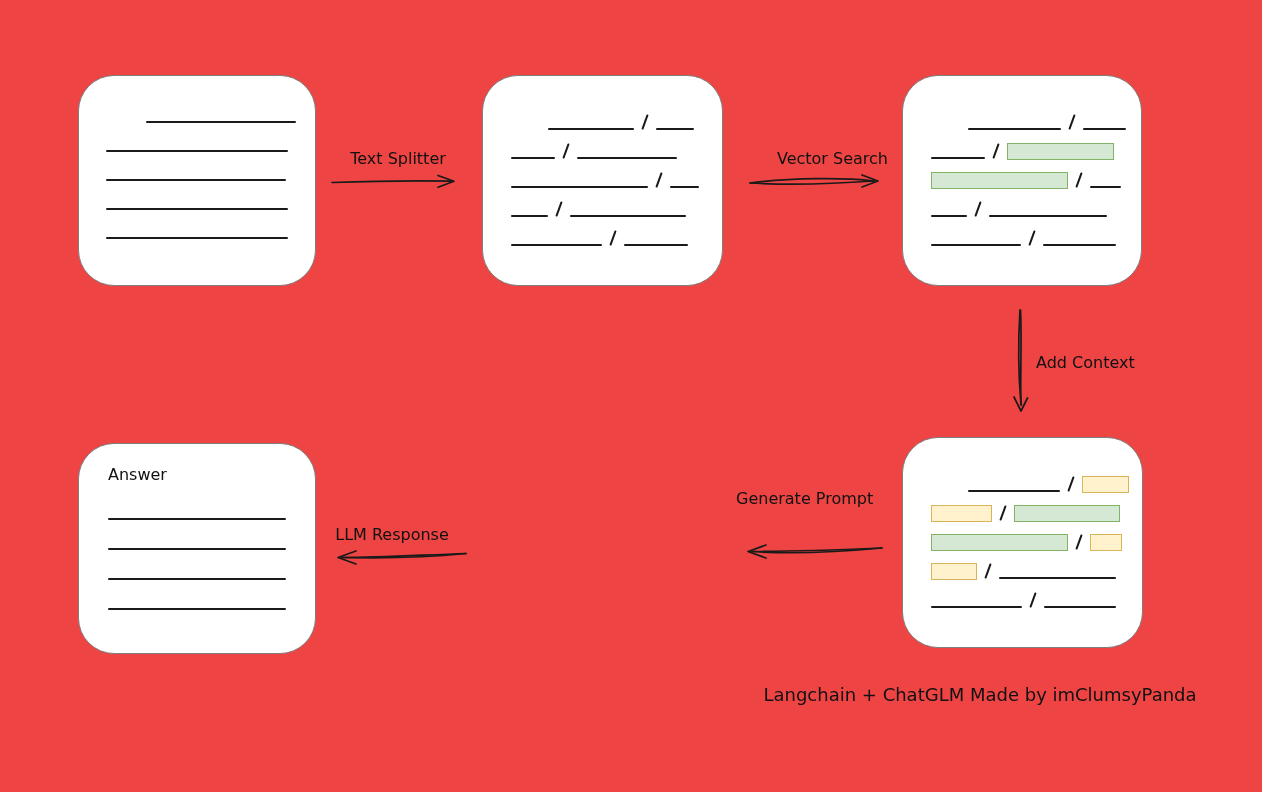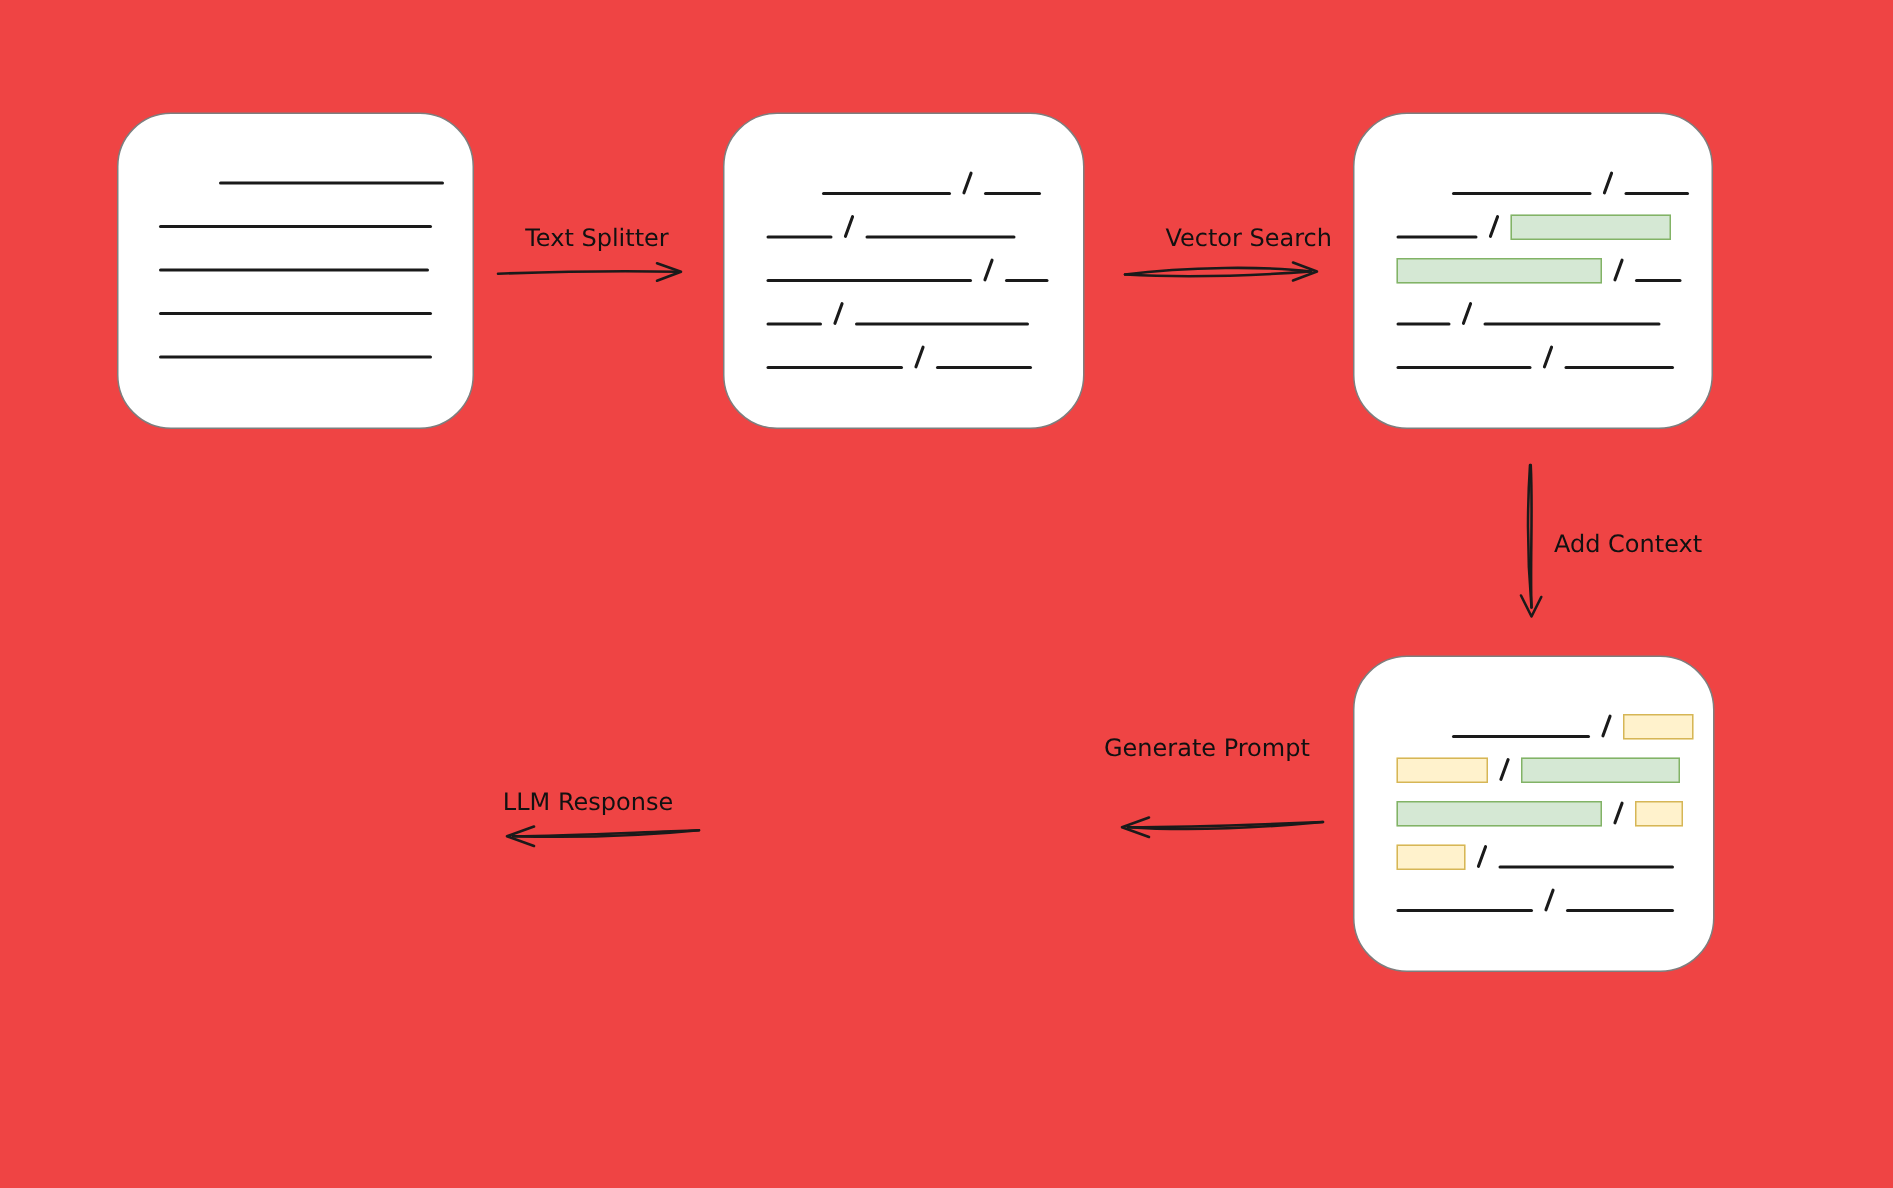--- a/index.html
+++ b/index.html
@@ -174,15 +174,33 @@
   </svg>
 
 
   <div class="flow-label" style="left:330px;top:525px;width:124px;text-align:center;">LLM Response</div>
   <svg class="arrow" style="left:326px;top:544px;" width="144" height="26" viewBox="0 0 144 26">
     <path d="M140,9.5 C95,11 55,13.5 16,13.5"></path>
     <path d="M140,9.5 C95,14 55,14.5 16,13.5"></path>
     <path d="M30,7 L12,13.5 L30,20"></path>
   </svg>
 
-
+  <div class="node" style="left:78px;top:443px;width:238px;height:211px;">
+    <div class="box-label" style="position:absolute;left:29px;top:21px;">Answer</div>
+    <div class="rows" style="padding:47px 0 0 29px;--rowh:30px;">
+        <div class="chunk-row" style="height: 30px;">
+          <span class="seg-line" style="width: 178px;"></span>
+        </div>
+        <div class="chunk-row" style="height: 30px;">
+          <span class="seg-line" style="width: 178px;"></span>
+        </div>
+        <div class="chunk-row" style="height: 30px;">
+          <span class="seg-line" style="width: 178px;"></span>
+        </div>
+        <div class="chunk-row" style="height: 30px;">
+          <span class="seg-line" style="width: 178px;"></span>
+        </div>
+      </div>
+  </div>
+
+  <div class="caption">Langchain + ChatGLM Made by imClumsyPanda</div>
 
 </div>
 
 </body></html>

